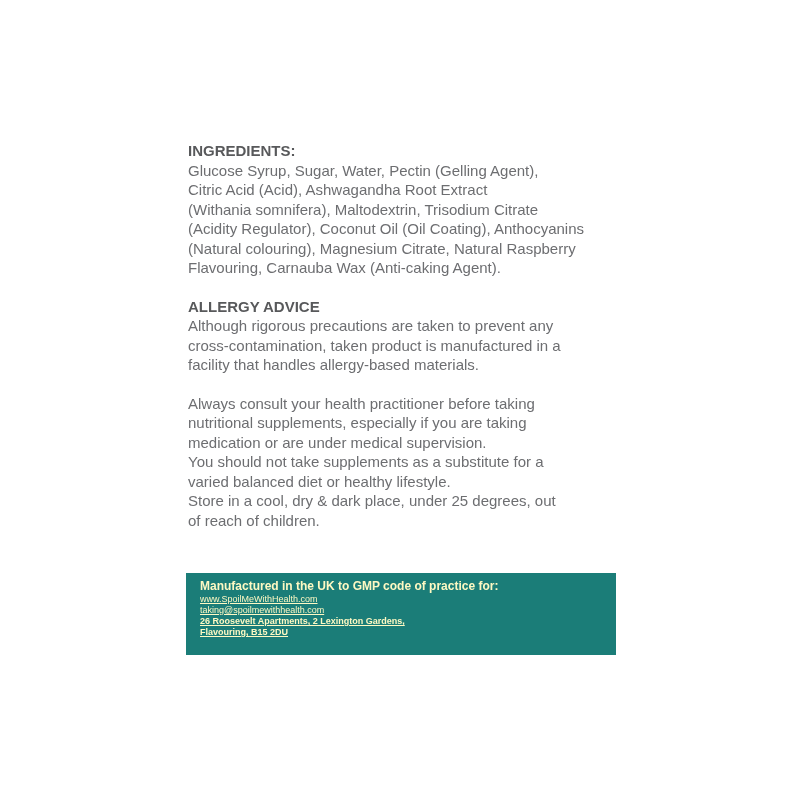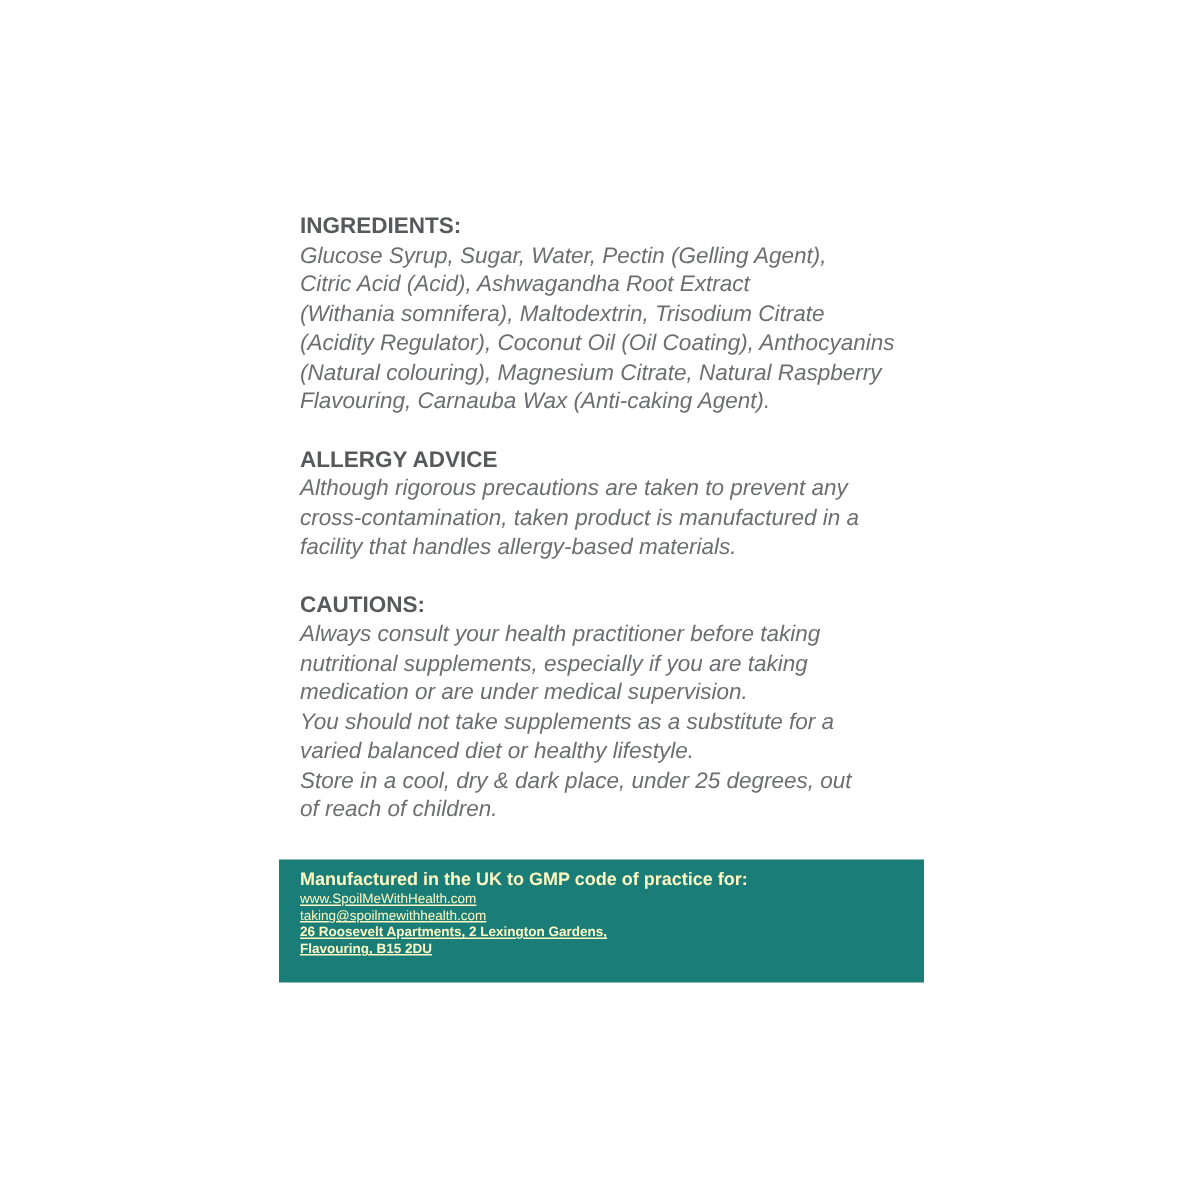--- a/index.html
+++ b/index.html
@@ -10,38 +10,37 @@
   }
   .page {
     position: relative;
     width: 800px;
     height: 800px;
     background: #ffffff;
     overflow: hidden;
   }
   .label-text {
     position: absolute;
-    left: 200px;
+    left: 188px;
     top: 141px;
     width: 460px;
     color: #6d6e71;
     font-size: 15px;
     line-height: 19.5px;
   }
   .section {
     margin-bottom: 19px;
   }
   .section-heading {
     font-weight: bold;
     color: #58595b;
     white-space: pre-line;
   }
   .section-body {
     white-space: pre-line;
-    font-style: italic;
   }
   .mfr-panel {
     position: absolute;
     left: 186px;
     top: 573px;
     width: 430px;
     height: 82px;
     background: #1b7d78;
     color: #fef9c3;
     box-sizing: border-box;
@@ -85,21 +84,20 @@
     </div>
 
     <div class="section">
       <div class="section-heading">ALLERGY ADVICE</div>
       <div class="section-body">Although rigorous precautions are taken to prevent any
 cross-contamination, taken product is manufactured in a
 facility that handles allergy-based materials.</div>
     </div>
 
     <div class="section">
-      <div class="section-heading">CAUTIONS:</div>
       <div class="section-body">Always consult your health practitioner before taking
 nutritional supplements, especially if you are taking
 medication or are under medical supervision.
 You should not take supplements as a substitute for a
 varied balanced diet or healthy lifestyle.
 Store in a cool, dry &amp; dark place, under 25 degrees, out
 of reach of children.</div>
     </div>
 
   </div>

